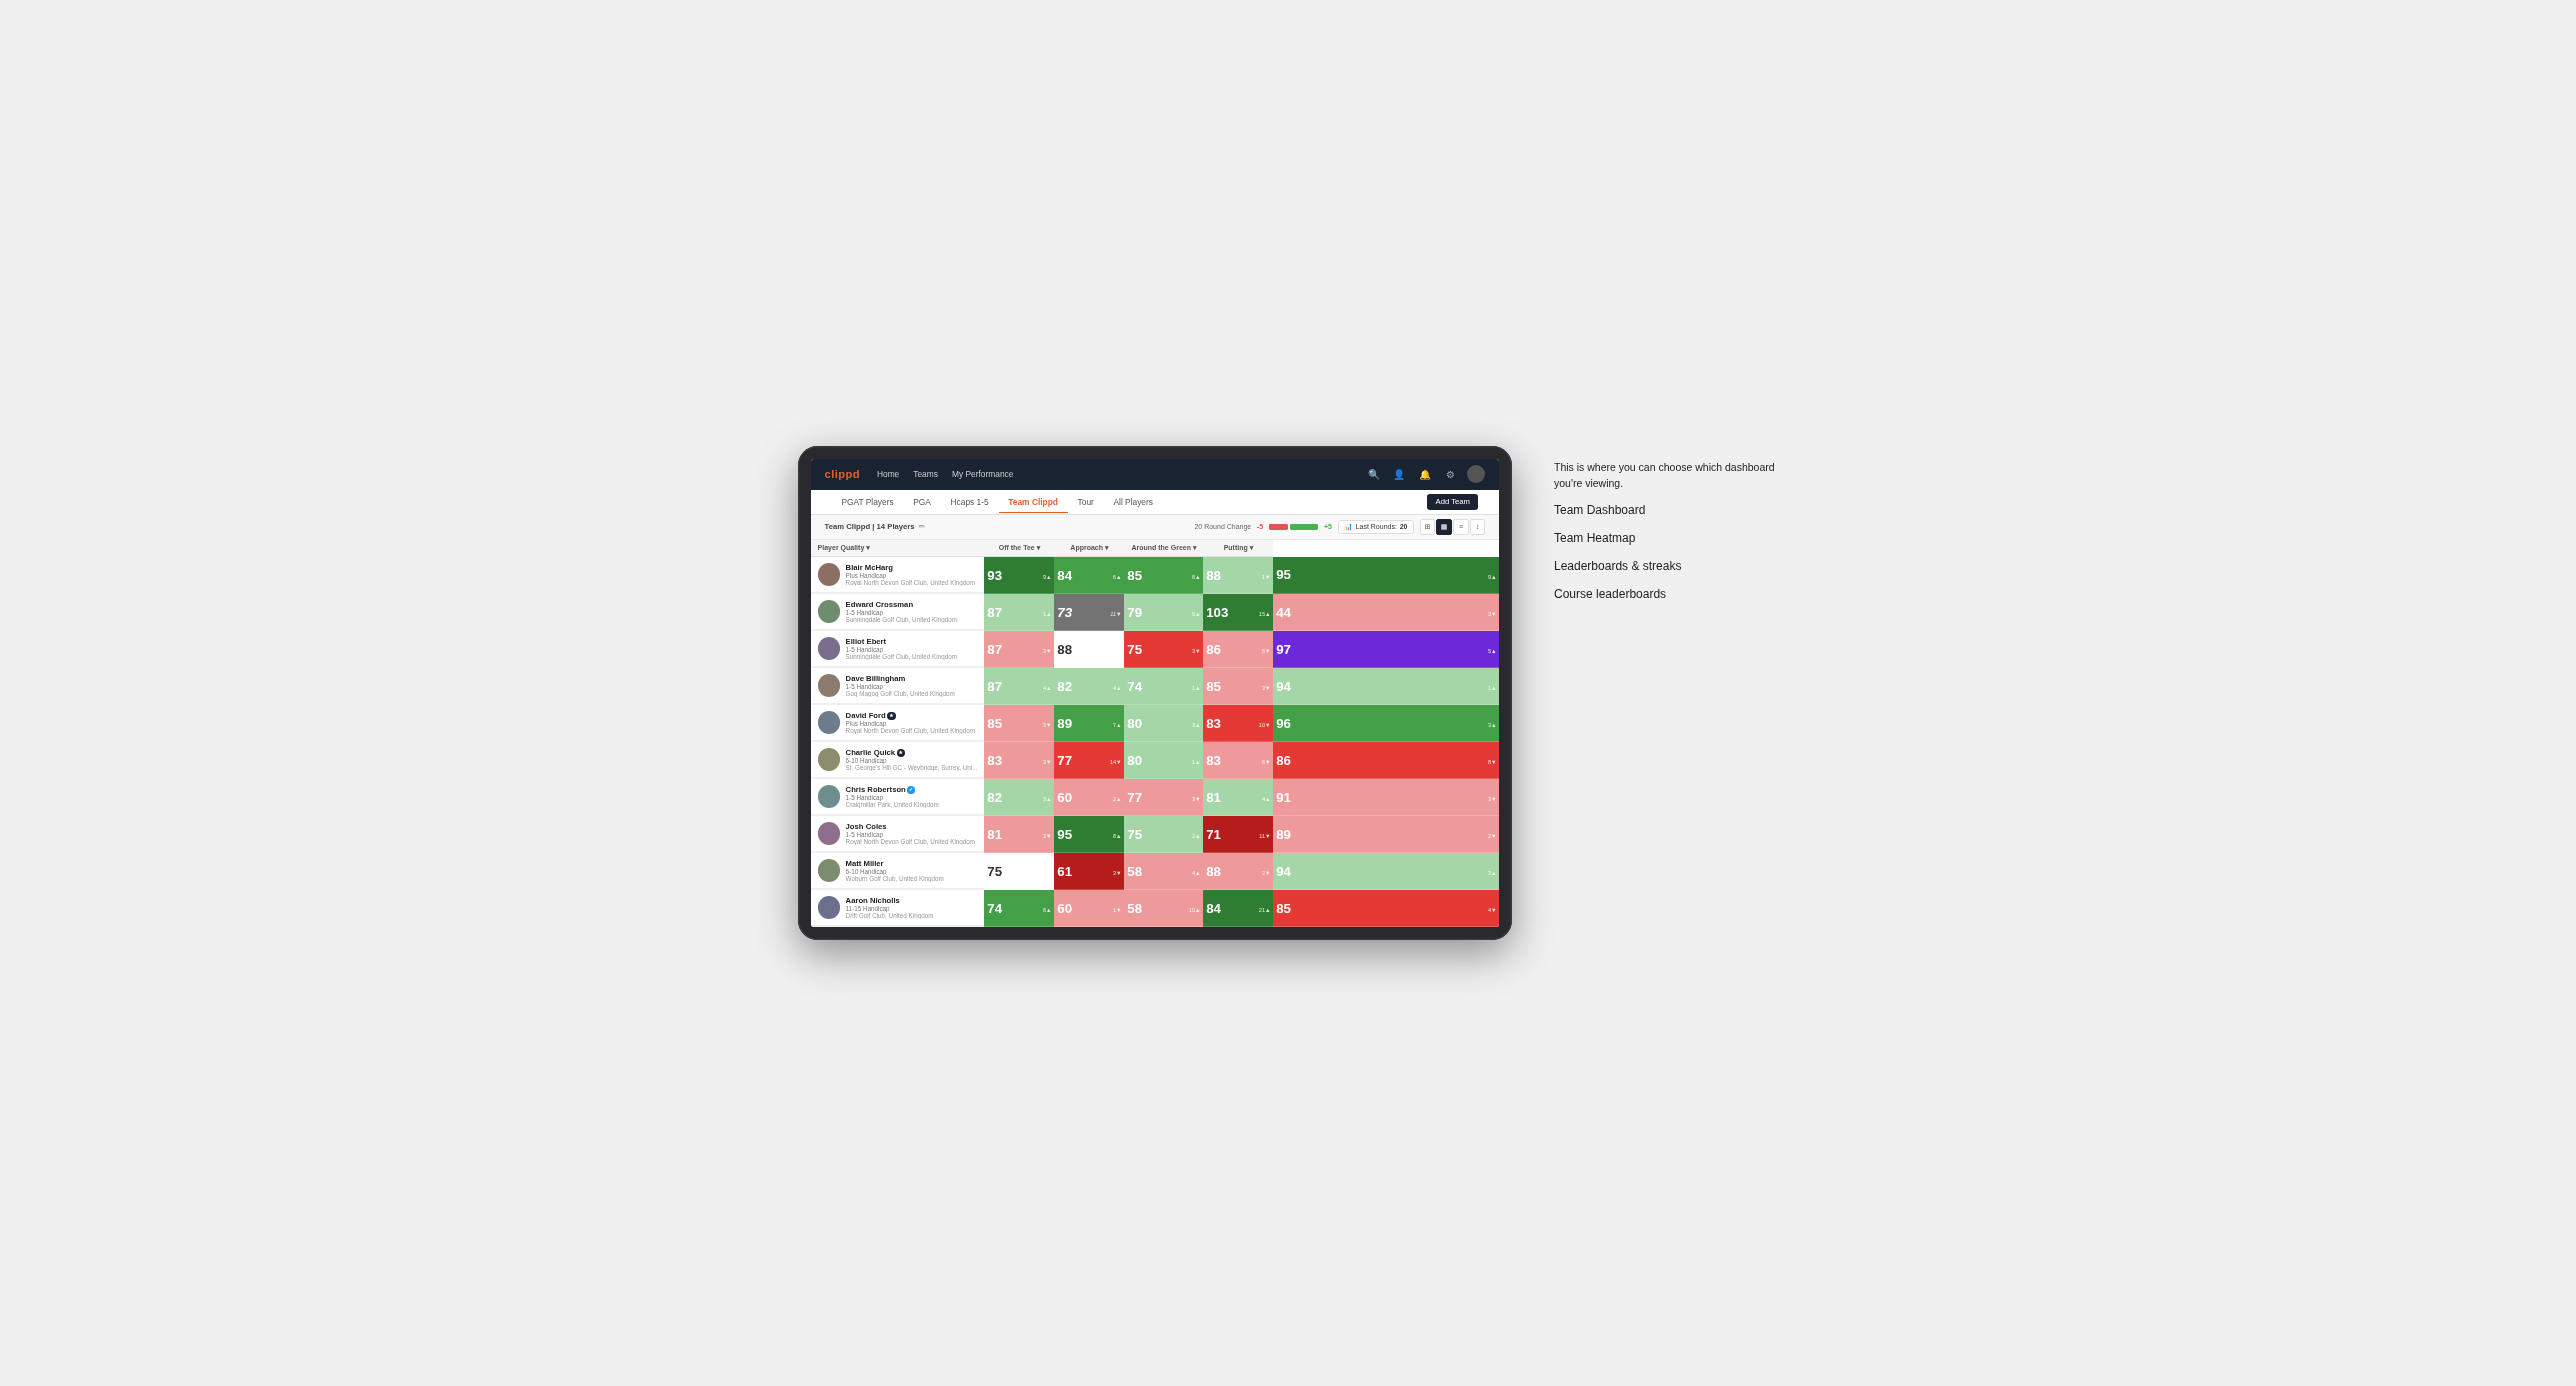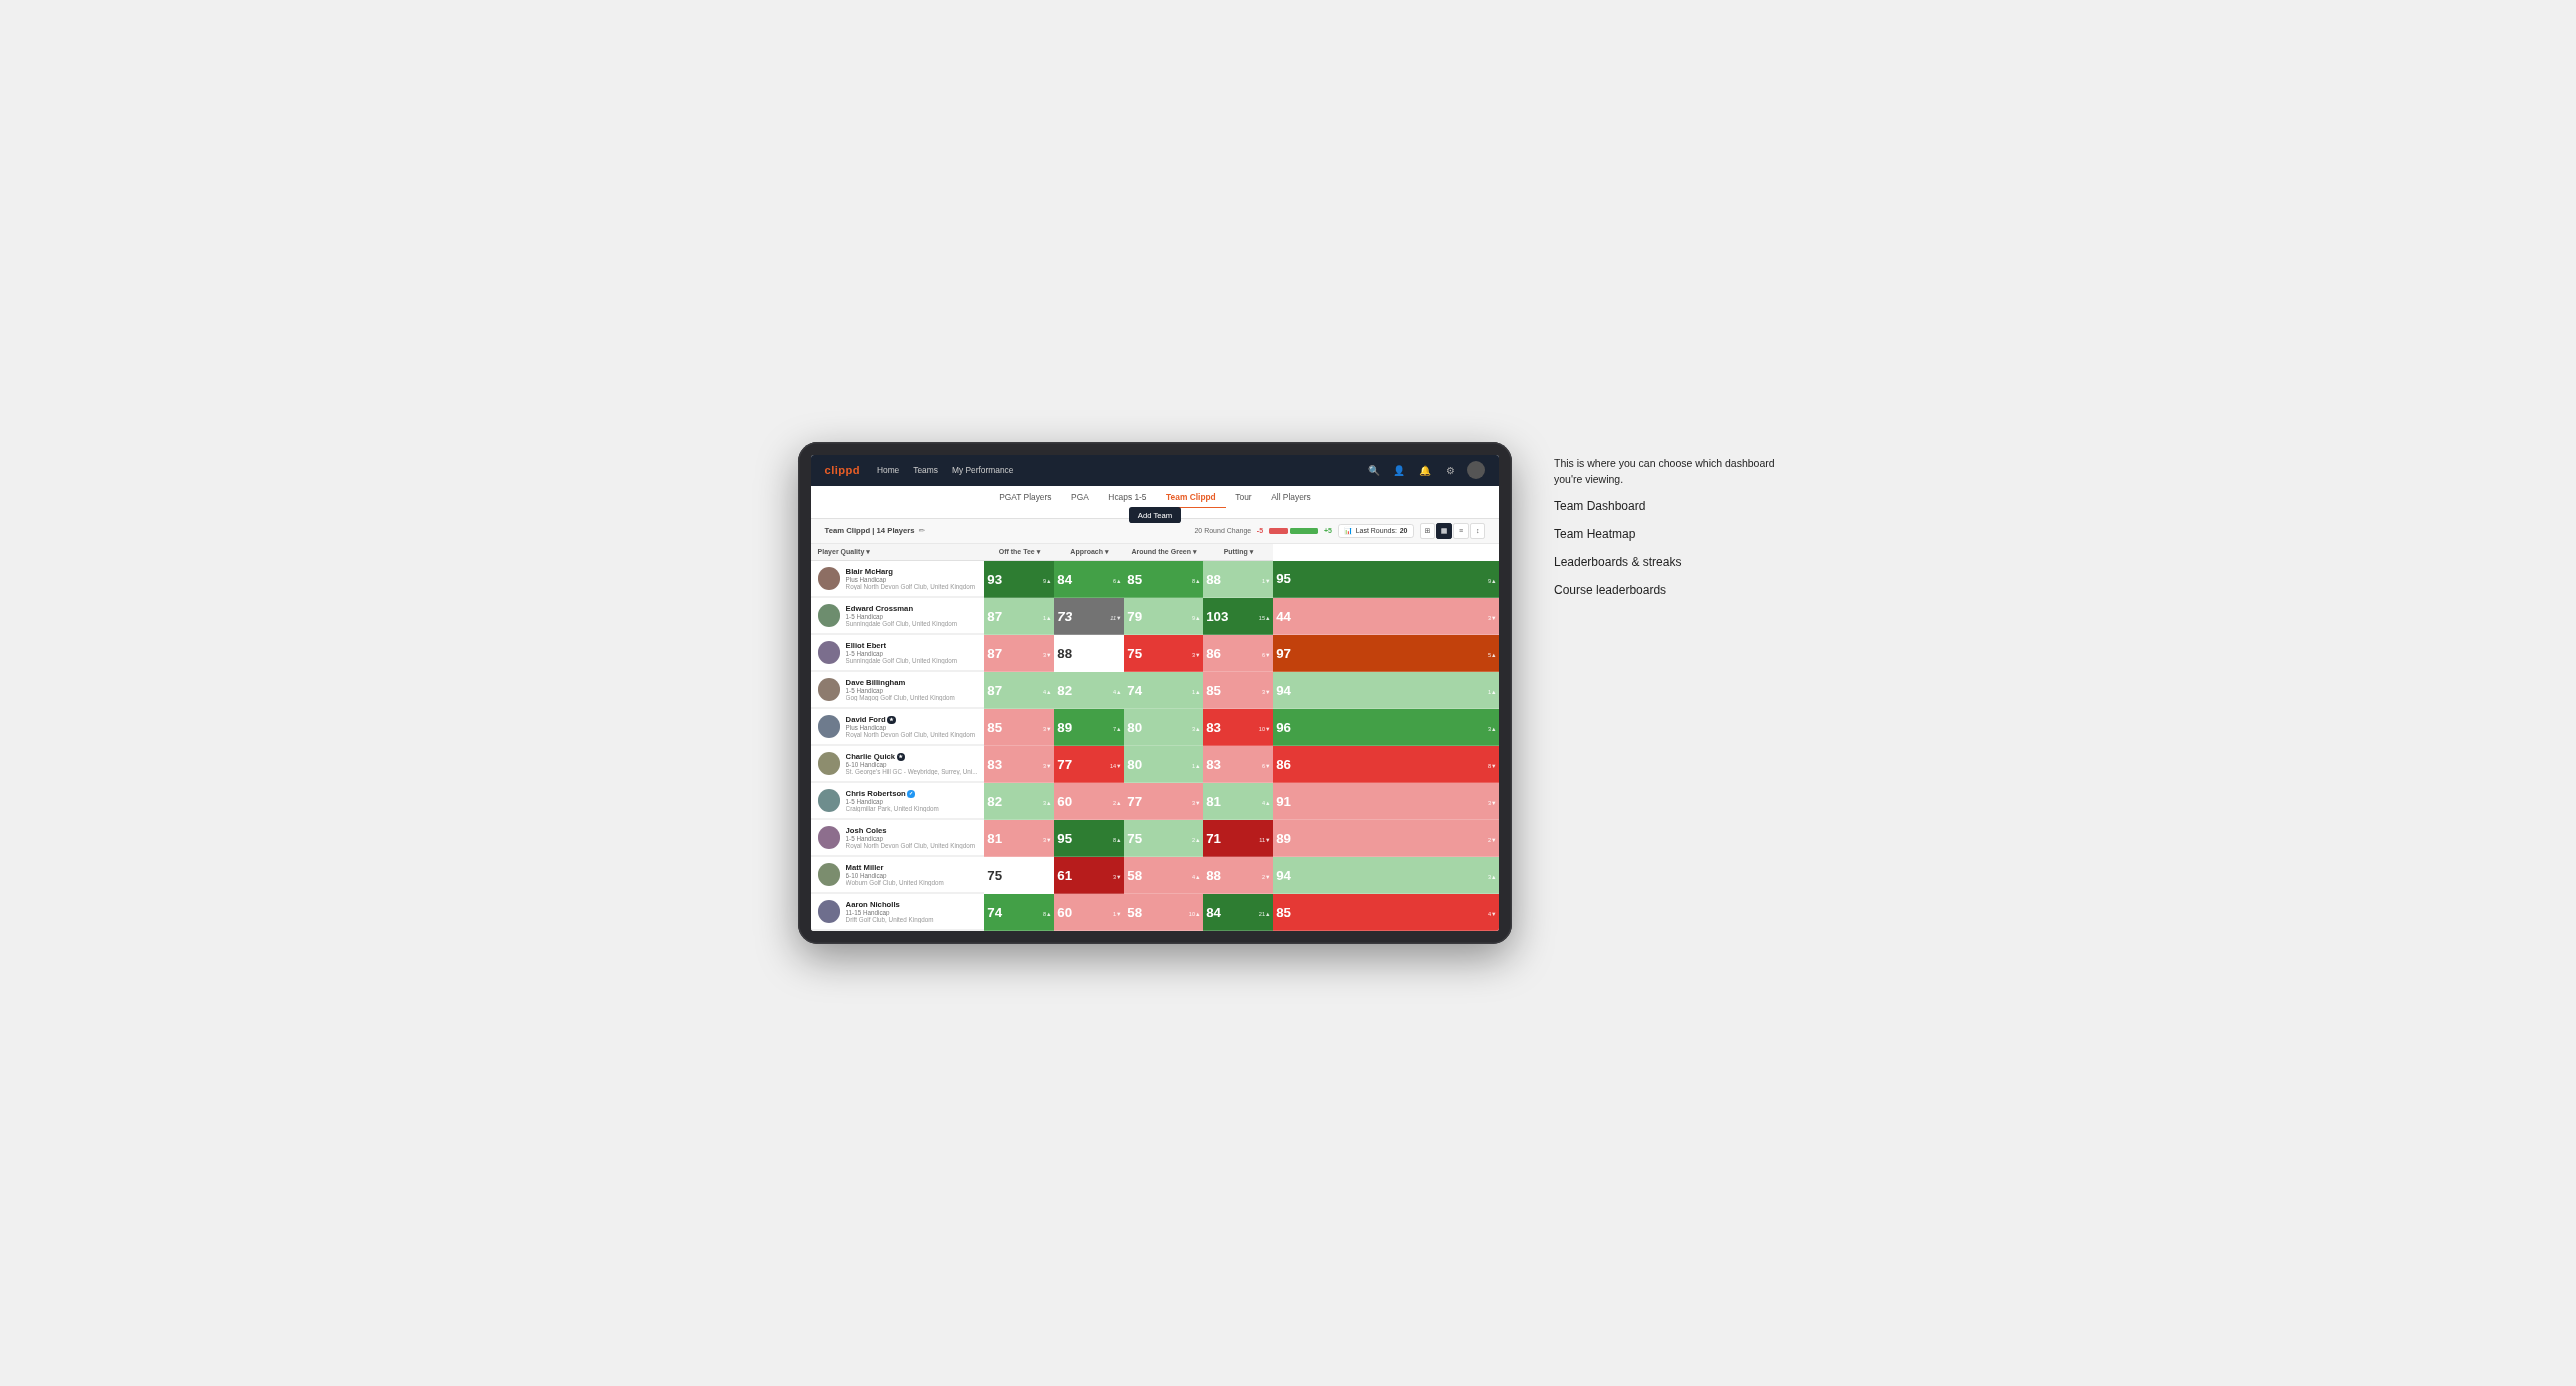--- a/index.html
+++ b/index.html
@@ -93,23 +93,22 @@
       cursor: pointer;
     }
 
     
     .subnav {
       background: #fff;
       border-bottom: 0.7px solid #e0e0e0;
       display: flex;
       align-items: center;
       padding: 0 21px;
-      height: 33px;
+      height: 25px;
       gap: 0;
-      flex-direction: column;
     }
 
     .subnav-tabs {
       display: flex;
       gap: 0;
       flex: 1;
     }
 
     .subnav-tab {
       font-size: 8.4px;
@@ -570,21 +569,21 @@
           <span style="font-size:13.3px;font-weight:700;color:#fff;">75</span>
           <span style="font-size:5.6px;color:rgba(255,255,255,0.85);margin-top:4.2px;">3▼</span>
         </div>
       </td>
                 <td class="stat-cell" style="background: rgb(239, 154, 154);">
         <div class="stat-inner">
           <span style="font-size:13.3px;font-weight:700;color:#fff;">86</span>
           <span style="font-size:5.6px;color:rgba(255,255,255,0.9);margin-top:4.2px;">6▼</span>
         </div>
       </td>
-                <td class="stat-cell" style="background: #c2410c; margin-left: 20px;">
+                <td class="stat-cell" style="background: #6d28d9; margin-left: 20px;">
         <div class="stat-inner">
           <span style="font-size:13.3px;font-weight:700;color:#fff;">97</span>
           <span style="font-size:5.6px;color:rgba(255,255,255,0.85);margin-top:4.2px;">5▲</span>
         </div>
       </td>
               </tr>
               <tr>
                 <td class="player-td">
       <div class="player-cell">
         <div class="player-avatar" style="background:#8d7b6e;"></div>

